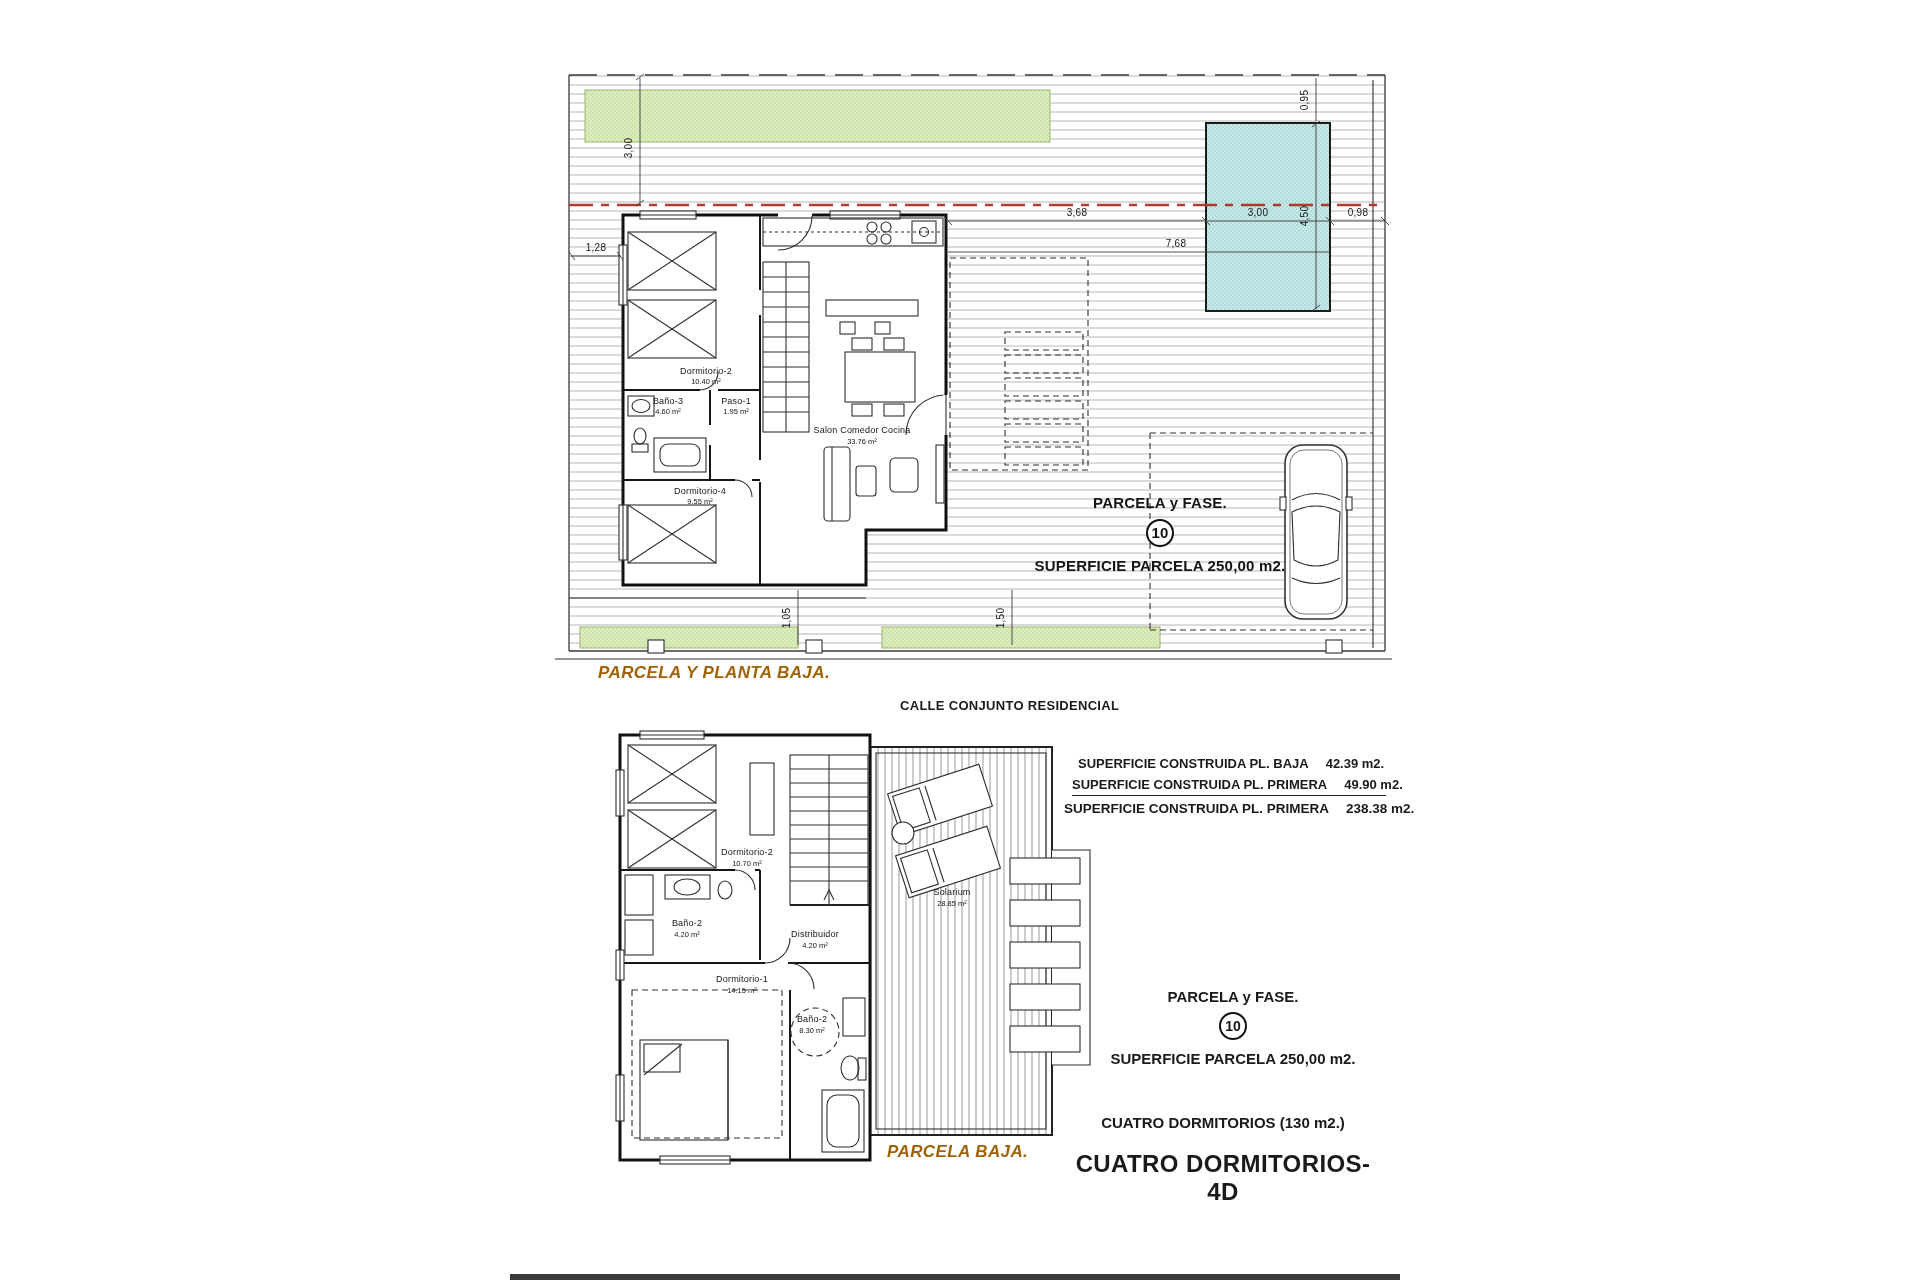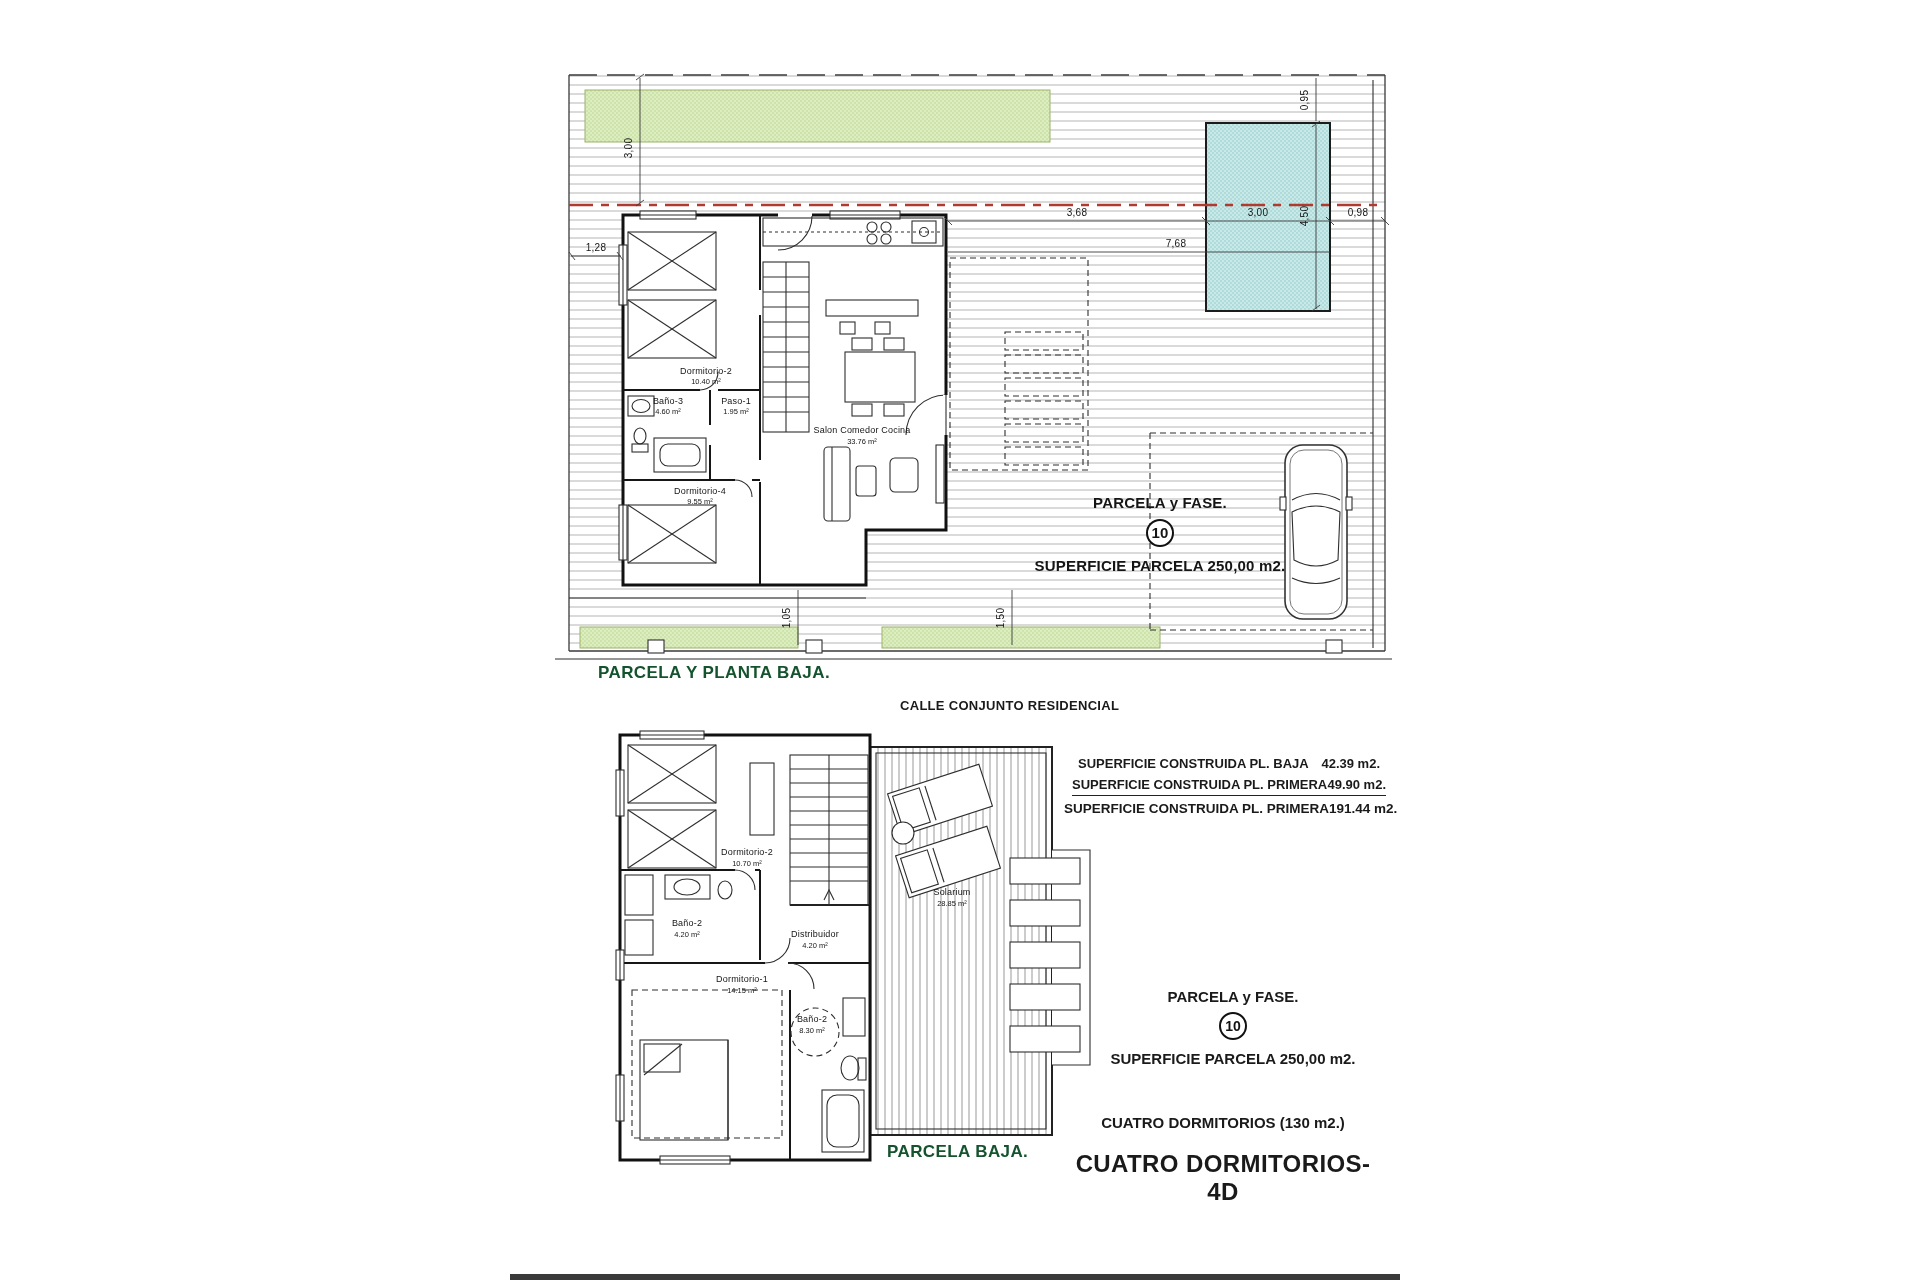--- a/index.html
+++ b/index.html
@@ -14,23 +14,23 @@
   .bnd{stroke:#3a3a3a;stroke-width:1.3;fill:none;}
   .dim{stroke:#3a3a3a;stroke-width:0.9;fill:none;}
   .dsh{stroke:#2e2e2e;stroke-width:1.1;fill:none;stroke-dasharray:6 4;}
   text{fill:#151515;}
   .dimt{font-size:10px;letter-spacing:.3px;}
   .rname{font-size:9px;text-anchor:middle;letter-spacing:.2px;}
   .rarea{font-size:7.5px;text-anchor:middle;}
   .bigt{font-size:15px;font-weight:bold;text-anchor:middle;letter-spacing:.2px;}
   
   .abs{position:absolute;white-space:nowrap;}
-  .plan-title{font-size:17px;font-weight:bold;color:#14532d;letter-spacing:.4px;}
+  .plan-title{font-size:17px;font-weight:bold;color:#a16207;letter-spacing:.4px;font-style:italic;}
   .street{font-size:13px;font-weight:bold;color:#1a1a1a;letter-spacing:.3px;}
-  .inforow{display:flex;justify-content:space-between;font-size:13px;font-weight:bold;color:#1a1a1a;}
+  .inforow{display:flex;justify-content:space-between;font-size:13px;font-weight:bold;color:#1a1a1a;gap:17px;}
   .sumline{position:absolute;width:330px;text-align:center;font-weight:bold;color:#1a1a1a;}
   .circle10{display:inline-block;width:24px;height:24px;border:2px solid #111;border-radius:50%;
             font-size:14px;font-weight:bold;line-height:24px;text-align:center;color:#111;background:#fff;}
   .disclaimer{position:absolute;left:500px;top:1210px;width:980px;text-align:center;
               color:#d42020;font-weight:bold;font-size:15px;line-height:22px;}
 </style>
 </head>
 <body>
 
 <div id="canvas">
@@ -405,21 +405,21 @@
 <div class="abs inforow" style="left:1078px;top:756px;width:302px;">
   <span>SUPERFICIE CONSTRUIDA PL. BAJA</span>
   <span>42.39 m2.</span>
 </div>
 <div class="abs inforow" style="left:1072px;top:777px;width:314px;border-bottom:1.5px solid #222;padding-bottom:3px;">
   <span>SUPERFICIE CONSTRUIDA PL. PRIMERA</span>
   <span>49.90 m2.</span>
 </div>
 <div class="abs inforow" style="left:1064px;top:801px;width:332px;font-size:13.5px;">
   <span>SUPERFICIE CONSTRUIDA PL. PRIMERA</span>
-  <span>191.44  m2.</span>
+  <span>238.38  m2.</span>
 </div>
 
 <div class="sumline" style="left:1068px;top:988px;font-size:15px;">PARCELA y FASE.</div>
 <div class="sumline" style="left:1068px;top:1012px;">
   <span class="circle10">10</span>
 </div>
 <div class="sumline" style="left:1068px;top:1050px;font-size:15px;">SUPERFICIE PARCELA 250,00 m2.</div>
 <div class="sumline" style="left:1058px;top:1106px;font-size:15px;margin-top:8px;">CUATRO DORMITORIOS (130 m2.)</div>
 <div class="sumline" style="left:1058px;top:1150px;font-size:24px;letter-spacing:.4px;">CUATRO DORMITORIOS- 4D</div>
 

